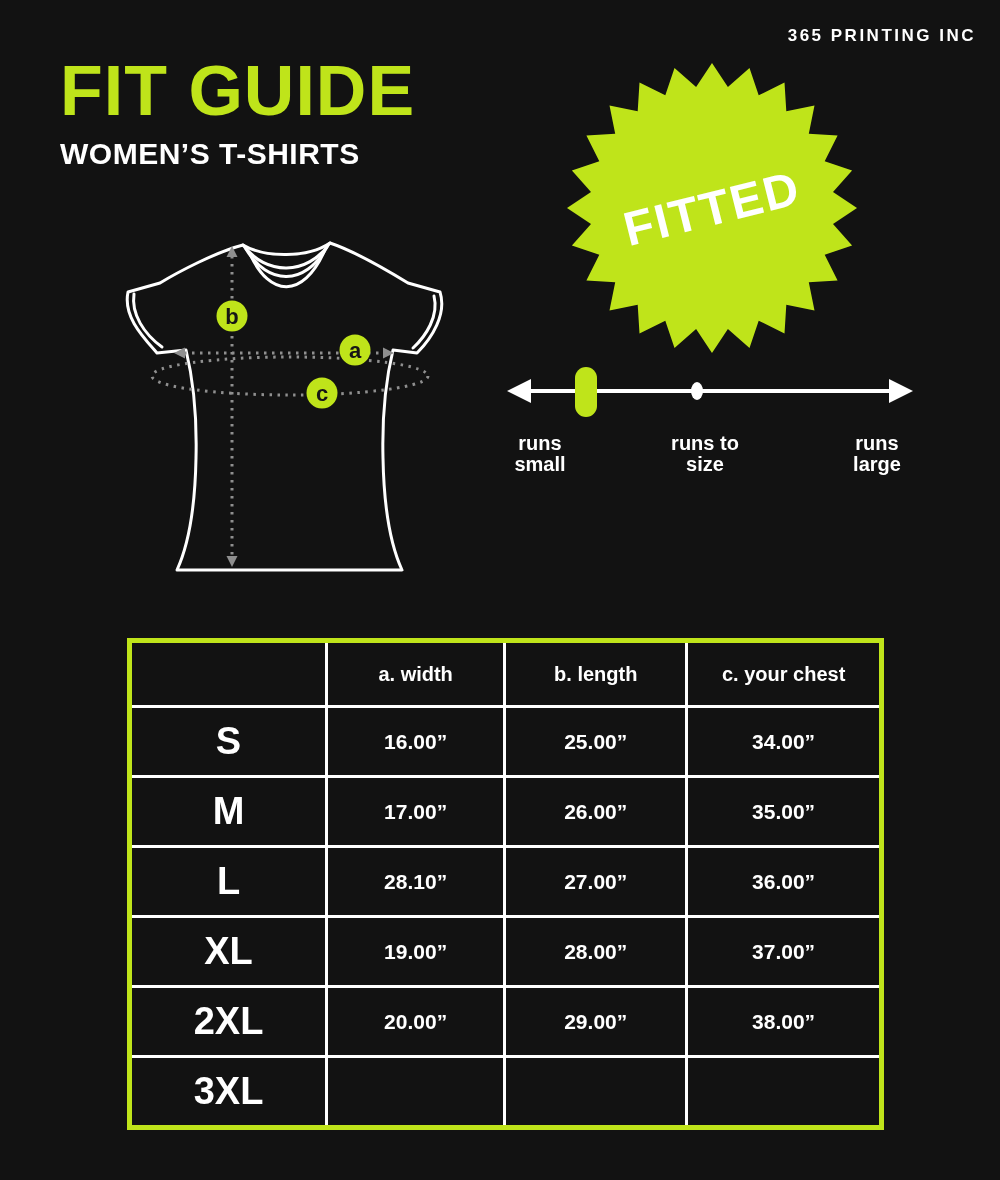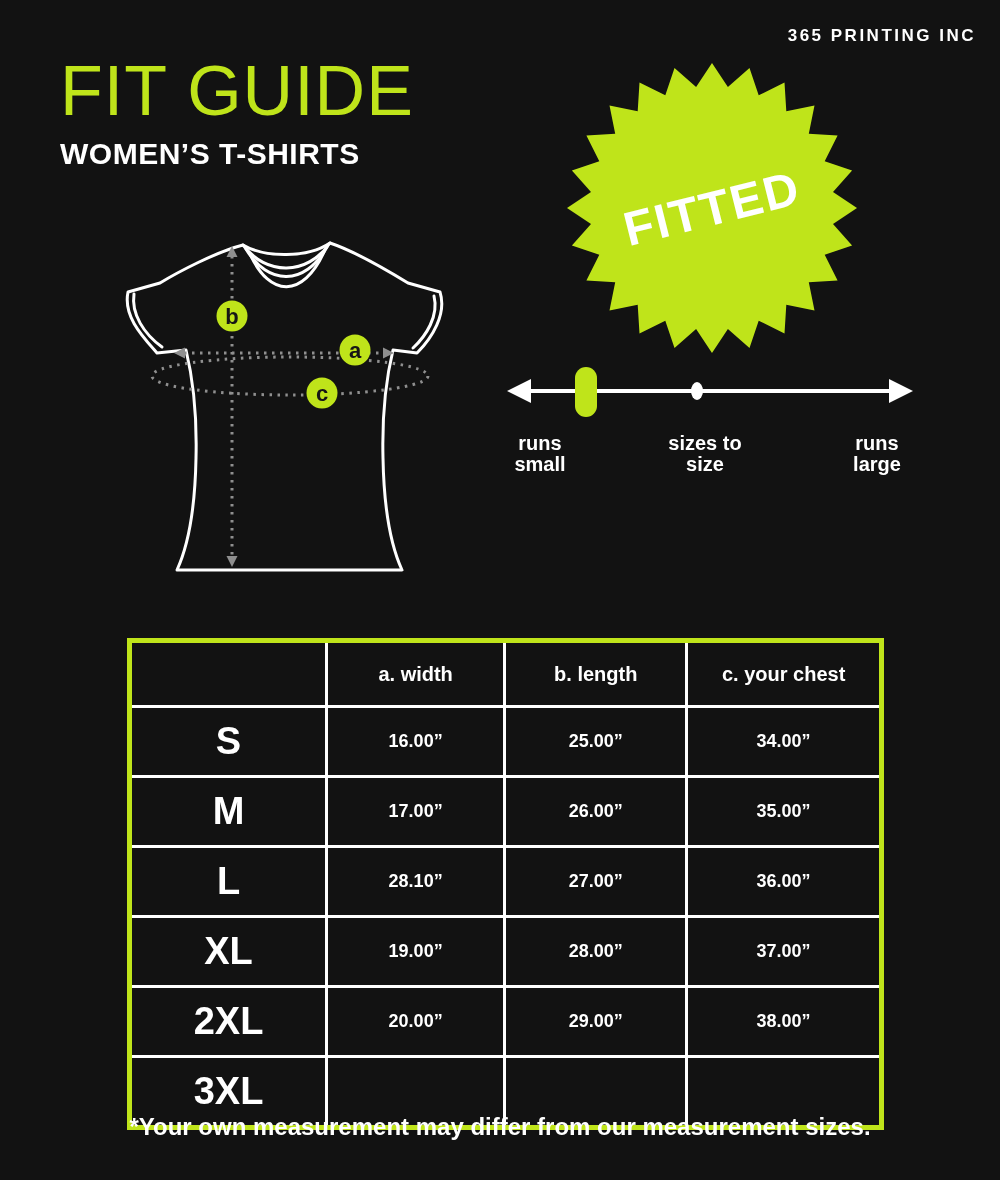--- a/index.html
+++ b/index.html
@@ -12,21 +12,21 @@
     overflow:hidden;
   }
   
   .brand{
     position:absolute;top:26px;right:24px;
     font-size:17px;font-weight:bold;letter-spacing:2.5px;color:#ffffff;
   }
   
   .title{
     position:absolute;left:60px;top:56px;width:380px;
-    font-size:70px;font-weight:normal;letter-spacing:1px;color:#bfe41a;
+    font-size:70px;font-weight:bold;letter-spacing:1px;color:#bfe41a;
     line-height:1;white-space:nowrap;
   }
   .subtitle{
     position:absolute;left:60px;top:137px;width:375px;
     text-align:left;font-size:30px;font-weight:bold;letter-spacing:.5px;color:#ffffff;
     white-space:nowrap;
   }
   
   .shirt-wrap{position:absolute;left:120px;top:228px;width:340px;height:345px;}
   .shirt-wrap svg{display:block;width:100%;height:100%;}
@@ -63,21 +63,21 @@
     border-collapse:collapse;table-layout:fixed;
     border:5px solid #bfe41a;
     padding-left:35px;
   }
   .size-table th,.size-table td{
     border:3px solid #ffffff;
     text-align:center;vertical-align:middle;
     color:#ffffff;background:#121212;
   }
   .size-table thead th{height:60px;font-size:20px;font-weight:bold;}
-  .size-table td{height:65px;font-size:18px;font-weight:bold;}
+  .size-table td{height:65px;font-size:21px;font-weight:bold;}
   .size-table td.size-cell{font-size:38px;font-weight:bold;}
   
   .footnote{
     position:absolute;left:0;top:1113px;width:1000px;
     text-align:center;font-size:24px;font-weight:bold;color:#ffffff;
   }
 </style>
 </head>
 <body>
 
@@ -148,21 +148,21 @@
       <polygon fill="#ffffff" points="408,28 384,16 384,40"></polygon>
       <ellipse cx="192" cy="28" rx="6" ry="9" fill="#ffffff"></ellipse>
       <rect x="70" y="4" width="22" height="50" rx="11" fill="#bfe41a"></rect>
     </svg>
   </div>
   <div class="scale-label l1">
     <div>runs</div>
     <div>small</div>
   </div>
   <div class="scale-label l2">
-    <div>sizes to</div>
+    <div>runs to</div>
     <div>size</div>
   </div>
   <div class="scale-label l3">
     <div>runs</div>
     <div>large</div>
   </div>
 
   <div class="table-wrap">
     <table class="size-table">
       <colgroup>
@@ -213,15 +213,14 @@
         <tr>
           <td class="size-cell">3XL</td>
           <td></td>
           <td></td>
           <td></td>
         </tr>
       </tbody>
     </table>
   </div>
 
-  <div class="footnote">*Your own measurement may differ from our measurement sizes.</div>
 
 </div>
 
 </body></html>

